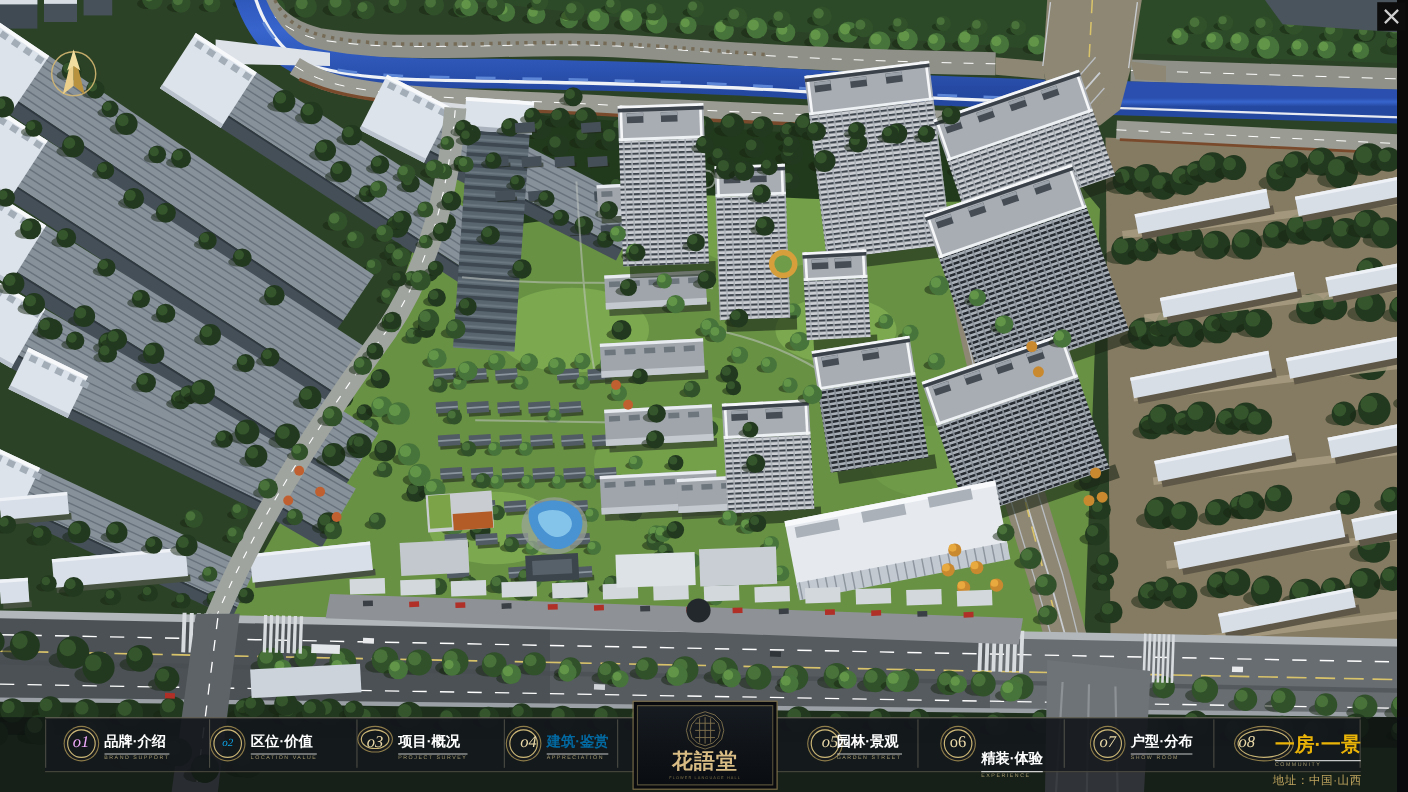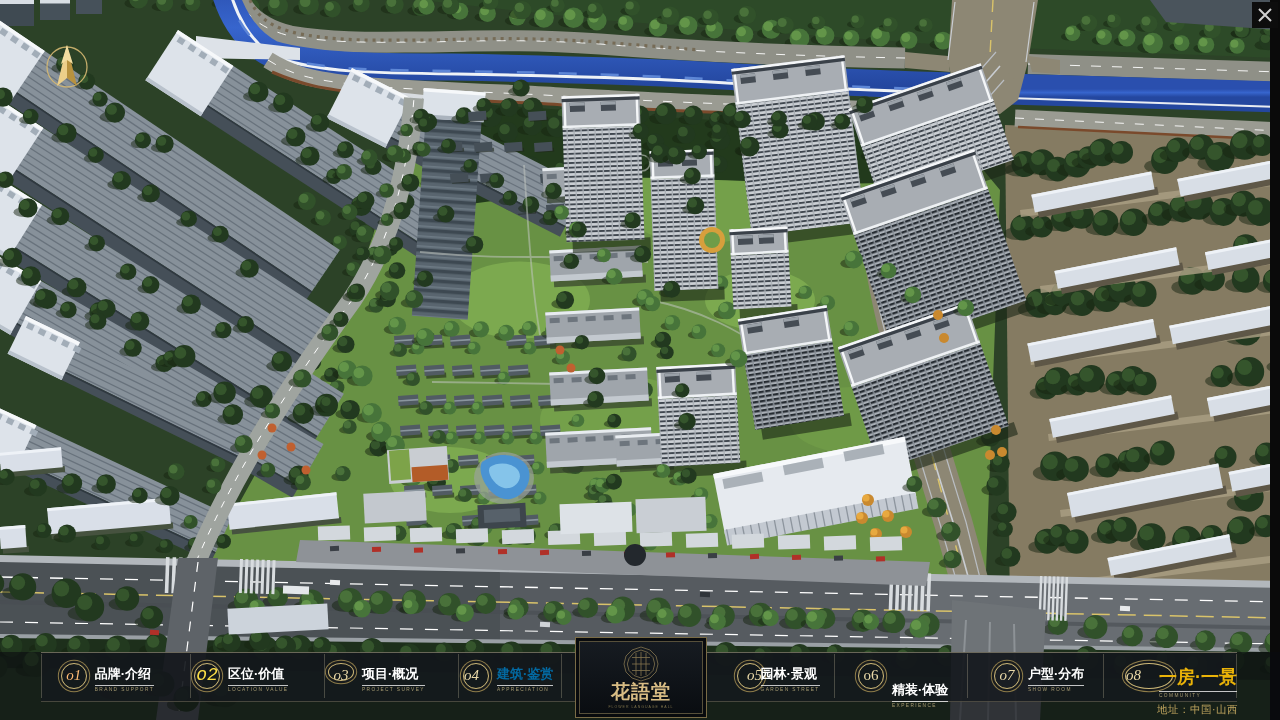--- a/index.html
+++ b/index.html
@@ -2644,36 +2644,36 @@
     <div style="position:absolute;left:41px;top:0;width:1196px;height:48px;background:rgba(20,24,29,0.78);border-top:1px solid rgba(190,180,150,0.5);border-bottom:1px solid rgba(150,140,110,0.4);"></div>
     <div style="position:absolute;left:41px;top:2px;width:1px;height:44px;background:rgba(200,190,160,0.3);"></div>
     <div style="position:absolute;left:190px;top:2px;width:1px;height:44px;background:rgba(200,190,160,0.3);"></div>
     <div style="position:absolute;left:324px;top:2px;width:1px;height:44px;background:rgba(200,190,160,0.3);"></div>
     <div style="position:absolute;left:458px;top:2px;width:1px;height:44px;background:rgba(200,190,160,0.3);"></div>
     <div style="position:absolute;left:561px;top:2px;width:1px;height:44px;background:rgba(200,190,160,0.3);"></div>
     <div style="position:absolute;left:833.7px;top:2px;width:1px;height:44px;background:rgba(200,190,160,0.3);"></div>
     <div style="position:absolute;left:967.3px;top:2px;width:1px;height:44px;background:rgba(200,190,160,0.3);"></div>
     <div style="position:absolute;left:1103.3px;top:2px;width:1px;height:44px;background:rgba(200,190,160,0.3);"></div>
     <div style="position:absolute;left:1236px;top:2px;width:1px;height:44px;background:rgba(200,190,160,0.3);"></div>
-    <div style="position:absolute;left:60.7px;top:11px;width:26px;height:26px;border-radius:50%;border:1.3px solid #cdb878;box-shadow:0 0 0 2.2px rgba(18,22,26,0.95), 0 0 0 3.2px #8f7d4a;box-sizing:border-box;text-align:center;"><span style="font-family:'Liberation Serif',serif;font-style:italic;color:#fdba74;font-size:15px;line-height:23px;">o1</span></div>
+    <div style="position:absolute;left:60.7px;top:11px;width:26px;height:26px;border-radius:50%;border:1.3px solid #cdb878;box-shadow:0 0 0 2.2px rgba(18,22,26,0.95), 0 0 0 3.2px #8f7d4a;box-sizing:border-box;text-align:center;"><span style="font-family:'Liberation Serif',serif;font-style:italic;color:#f0abfc;font-size:15px;line-height:23px;">o1</span></div>
     <div style="position:absolute;left:94.7px;top:13px;">
       <div style="font-size:13px;font-weight:bold;color:#ffffff;white-space:nowrap;">品牌·介绍</div>
       <div style="border-top:1px solid rgba(255,255,255,0.75);margin-top:1.5px;padding-top:1px;font-size:4.8px;color:#a89c72;letter-spacing:1.4px;white-space:nowrap;">BRAND SUPPORT</div>
     </div>
-    <div style="position:absolute;left:194px;top:11px;width:26px;height:26px;border-radius:50%;border:1.3px solid #cdb878;box-shadow:0 0 0 2.2px rgba(18,22,26,0.95), 0 0 0 3.2px #8f7d4a;box-sizing:border-box;text-align:center;"><span style="font-family:Liberation Mono, monospace;font-style:italic;color:#fde047;font-size:18px;line-height:23px;">o2</span></div>
+    <div style="position:absolute;left:194px;top:11px;width:26px;height:26px;border-radius:50%;border:1.3px solid #cdb878;box-shadow:0 0 0 2.2px rgba(18,22,26,0.95), 0 0 0 3.2px #8f7d4a;box-sizing:border-box;text-align:center;"><span style="font-family:Liberation Serif, serif;font-style:italic;color:#0ea5e9;font-size:10px;line-height:23px;">o2</span></div>
     <div style="position:absolute;left:228px;top:13px;">
       <div style="font-size:13px;font-weight:bold;color:#ffffff;white-space:nowrap;">区位·价值</div>
       <div style="border-top:1px solid rgba(255,255,255,0.75);margin-top:1.5px;padding-top:1px;font-size:4.8px;color:#a89c72;letter-spacing:1.4px;white-space:nowrap;">LOCATION VALUE</div>
     </div>
     <div style="position:absolute;left:328px;top:11px;width:26px;height:18px;border-radius:50%;border:1.3px solid #cdb878;box-shadow:0 0 0 2.2px rgba(18,22,26,0.95), 0 0 0 3.2px #8f7d4a;box-sizing:border-box;text-align:center;"><span style="font-family:'Liberation Serif',serif;font-style:italic;color:#ead9a8;font-size:15px;line-height:23px;">o3</span></div>
     <div style="position:absolute;left:362px;top:13px;">
       <div style="font-size:13px;font-weight:bold;color:#ffffff;white-space:nowrap;">项目·概况</div>
       <div style="border-top:1px solid rgba(255,255,255,0.75);margin-top:1.5px;padding-top:1px;font-size:4.8px;color:#a89c72;letter-spacing:1.4px;white-space:nowrap;">PROJECT SURVEY</div>
     </div>
-    <div style="position:absolute;left:463px;top:11px;width:26px;height:26px;border-radius:50%;border:1.3px solid #cdb878;box-shadow:0 0 0 2.2px rgba(18,22,26,0.95), 0 0 0 3.2px #8f7d4a;box-sizing:border-box;text-align:left;"><span style="font-family:'Liberation Serif',serif;font-style:italic;color:#ead9a8;font-size:15px;line-height:23px;">o4</span></div>
+    <div style="position:absolute;left:463px;top:11px;width:26px;height:26px;border-radius:50%;border:1.3px solid #cdb878;box-shadow:0 0 0 2.2px rgba(18,22,26,0.95), 0 0 0 3.2px #8f7d4a;box-sizing:border-box;text-align:right;"><span style="font-family:'Liberation Serif',serif;font-style:italic;color:#ead9a8;font-size:15px;line-height:23px;">o4</span></div>
     <div style="position:absolute;left:497px;top:13px;">
       <div style="font-size:13px;font-weight:bold;color:#0369a1;white-space:nowrap;">建筑·鉴赏</div>
       <div style="border-top:1px solid rgba(255,255,255,0.75);margin-top:1.5px;padding-top:1px;font-size:4.8px;color:#a89c72;letter-spacing:1.4px;white-space:nowrap;">APPRECIATION</div>
     </div>
     <div style="position:absolute;left:737px;top:11px;width:26px;height:26px;border-radius:50%;border:1.3px solid #cdb878;box-shadow:0 0 0 2.2px rgba(18,22,26,0.95), 0 0 0 3.2px #8f7d4a;box-sizing:border-box;text-align:right;"><span style="font-family:'Liberation Serif',serif;font-style:italic;color:#ead9a8;font-size:15px;line-height:23px;">o5</span></div>
     <div style="position:absolute;left:760.6px;top:13px;">
       <div style="font-size:13px;font-weight:bold;color:#ffffff;white-space:nowrap;">园林·景观</div>
       <div style="border-top:1px solid rgba(255,255,255,0.75);margin-top:1.5px;padding-top:1px;font-size:4.8px;color:#a89c72;letter-spacing:1.4px;white-space:nowrap;">GARDEN STREET</div>
     </div>
     <div style="position:absolute;left:858px;top:11px;width:26px;height:26px;border-radius:50%;border:1.3px solid #cdb878;box-shadow:0 0 0 2.2px rgba(18,22,26,0.95), 0 0 0 3.2px #8f7d4a;box-sizing:border-box;text-align:center;"><span style="font-family:'Liberation Serif',serif;color:#ead9a8;font-size:15px;line-height:23px;">o6</span></div>

